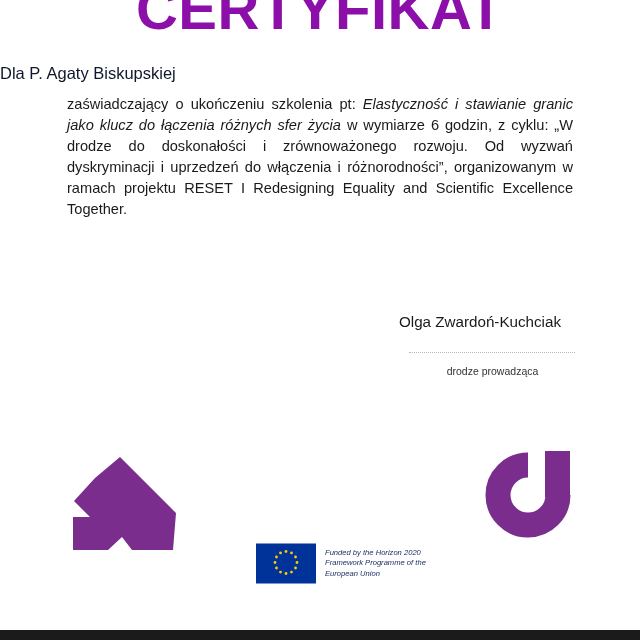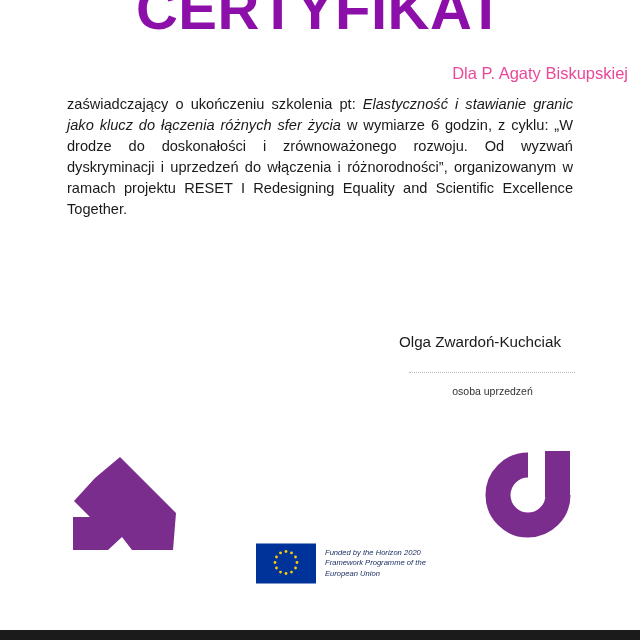--- a/index.html
+++ b/index.html
@@ -45,24 +45,24 @@
     color: #8B0FA8;
     white-space: nowrap;
   }
 
   
   #recipient-line {
     position: absolute;
     left: 0;
     top: 62px;
     width: 628px;
-    text-align: right;
+    text-align: left;
     font-size: 16.5px;
     line-height: 22px;
-    color: #ec4899;
+    color: #0f172a;
   }
 
   
   #body-paragraph {
     position: absolute;
     left: 67px;
     top: 94px;
     width: 506px;
     text-align: justify;
     font-size: 14.6px;
@@ -80,21 +80,20 @@
     left: 380px;
     top: 312px;
     width: 200px;
   }
   #signatory-name {
     font-size: 15.2px;
     line-height: 20px;
     text-align: center;
     color: #1a1a1a;
     white-space: nowrap;
-    margin-top: 20px;
   }
   #signature-rule {
     margin-top: 20px;
     margin-left: 29px;
     width: 166px;
     height: 1px;
     border-top: 1px dotted #b9b9b9;
   }
   #signatory-role {
     margin-top: 10px;
@@ -165,21 +164,21 @@
     <div id="certificate-title">CERTYFIKAT</div>
   </div>
 
   <div id="recipient-line">Dla P. Agaty Biskupskiej</div>
 
   <div id="body-paragraph"><span>zaświadczający o ukończeniu szkolenia pt: </span><span class="em">Elastyczność i stawianie granic jako klucz do łączenia różnych sfer życia</span><span> w wymiarze 6 godzin, z cyklu: „W drodze do doskonałości i zrównoważonego rozwoju. Od wyzwań dyskryminacji i uprzedzeń do włączenia i różnorodności”, organizowanym w ramach projektu RESET I Redesigning Equality and Scientific Excellence Together.</span></div>
 
   <div id="signature-block">
     <div id="signatory-name">Olga Zwardoń-Kuchciak</div>
     <div id="signature-rule"></div>
-    <div id="signatory-role">osoba uprzedzeń</div>
+    <div id="signatory-role">drodze prowadząca</div>
   </div>
 
   <svg id="shape-arrow" viewBox="0 0 112 96">
     <polygon points="25,23 50,2 106,58 103,95 62,95 52,82 38,95 3,95 3,62 20,62 4,46" fill="#7B2D8E"></polygon>
   </svg>
 
   <svg id="shape-ring" viewBox="0 0 104 104">
     <path d="M 52 22 A 30 30 0 1 0 82 52" fill="none" stroke="#7B2D8E" stroke-width="25" stroke-linecap="butt"></path>
     <rect x="69" y="8" width="25" height="46" fill="#7B2D8E"></rect>
   </svg>

